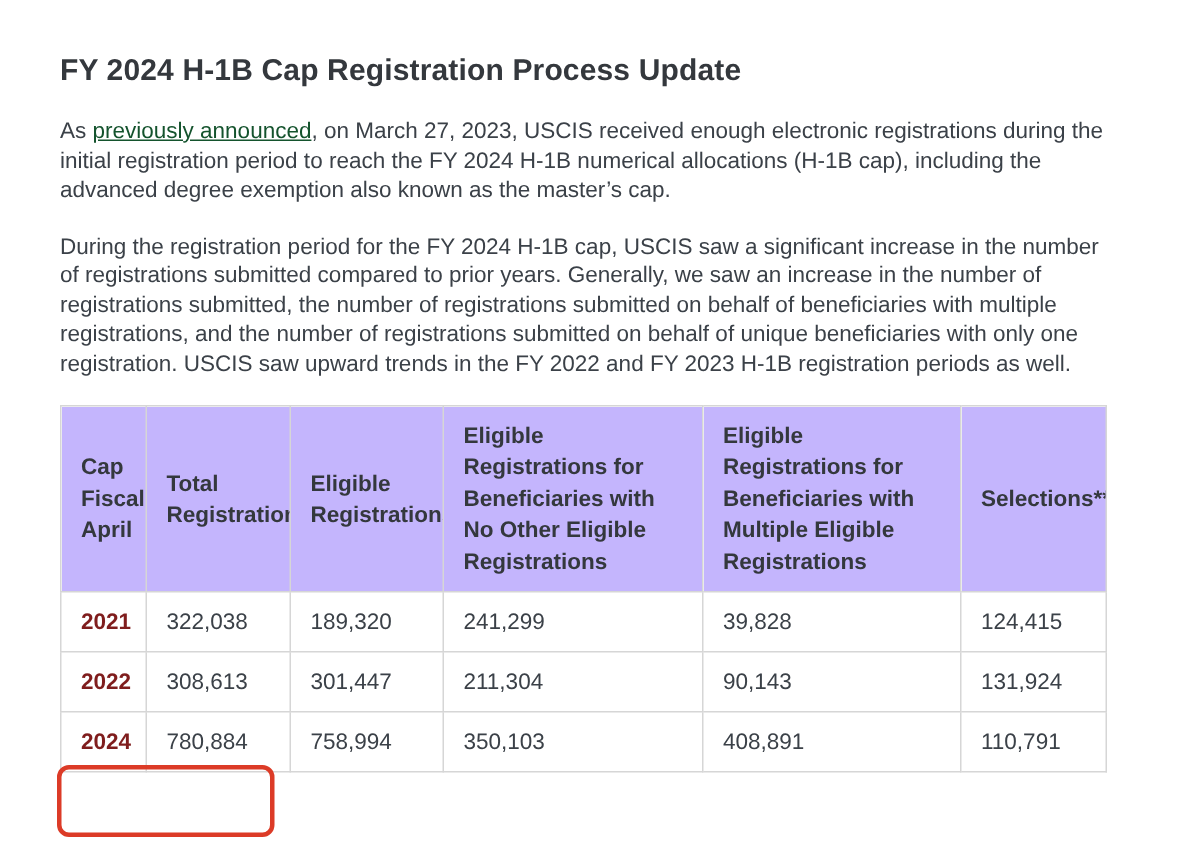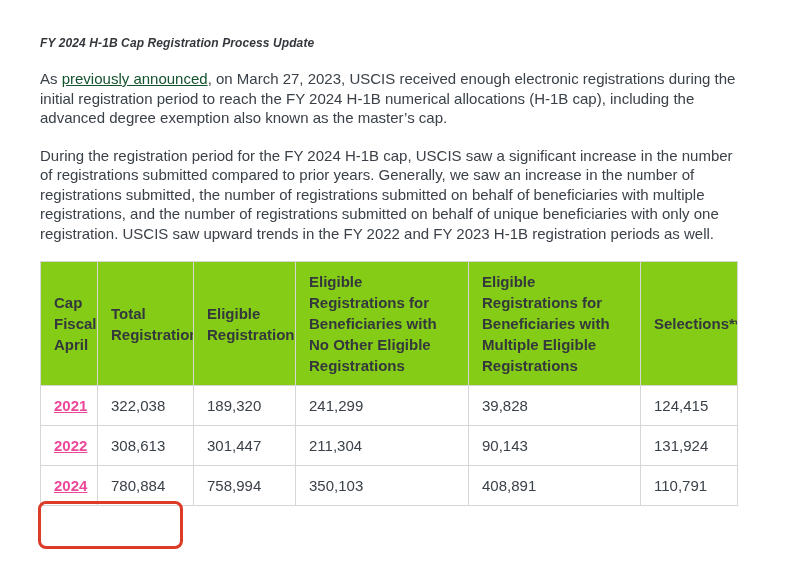--- a/index.html
+++ b/index.html
@@ -8,26 +8,25 @@
     width: 794px;
     height: 574px;
     overflow: hidden;
     font-family: "Liberation Sans", sans-serif;
     color: #3b4148;
   }
   .page {
     padding: 36px 56px 0 40px;
   }
   .doc-title {
-    font-size: 12px;
+    font-size: 20px;
     font-weight: 700;
     color: #34383d;
     margin-bottom: 19px;
     letter-spacing: 0.1px;
-    font-style: italic;
   }
   .para {
     font-size: 15px;
     line-height: 19.5px;
     margin-bottom: 18px;
     max-width: 700px;
   }
   .para a {
     color: #14532d;
     text-decoration: underline;
@@ -45,35 +44,34 @@
     color: #3b4148;
   }
   table.data-table th, table.data-table td {
     border: 1px solid #d6d6d6;
     text-align: left;
     vertical-align: middle;
     padding: 9px 13px;
     overflow: hidden;
   }
   table.data-table th {
-    background: #84cc16;
+    background: #c4b5fd;
     font-weight: 700;
     line-height: 21px;
     color: #34383d;
     margin-top: 40px;
   }
   table.data-table td {
     background: #ffffff;
     height: 40px;
     line-height: 20px;
   }
   table.data-table td.year-cell {
     font-weight: 700;
-    color: #ec4899;
-    text-decoration: underline;
+    color: #7f1d1d;
   }
   .col-year   { width: 57px; }
   .col-total  { width: 96px; }
   .col-elig   { width: 102px; }
   .col-noother{ width: 173px; }
   .col-mult   { width: 172px; }
   .col-sel    { width: 97px; }
   .highlight-box {
     position: absolute;
     border: 3px solid #dc3b27;

